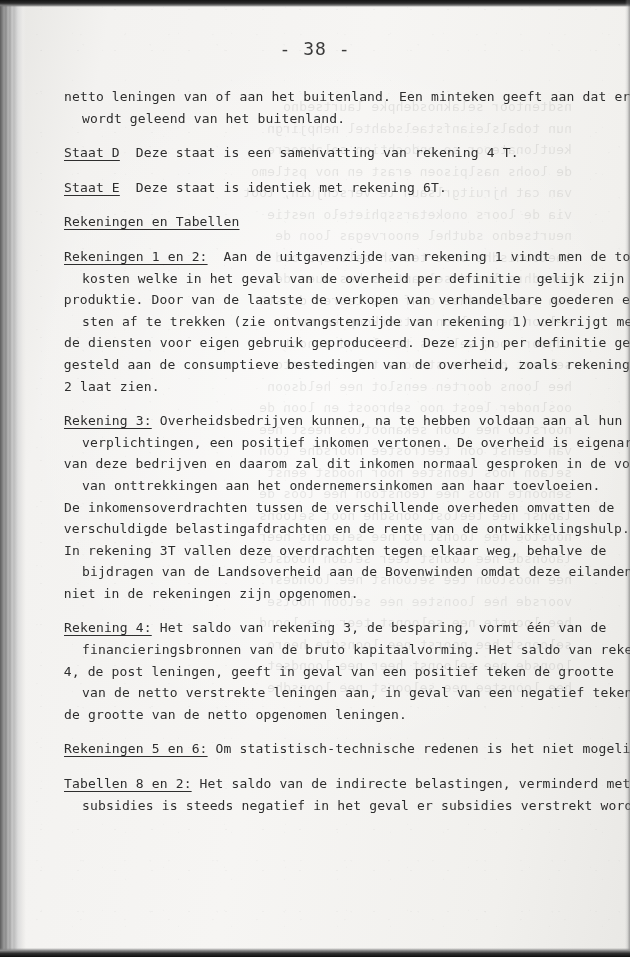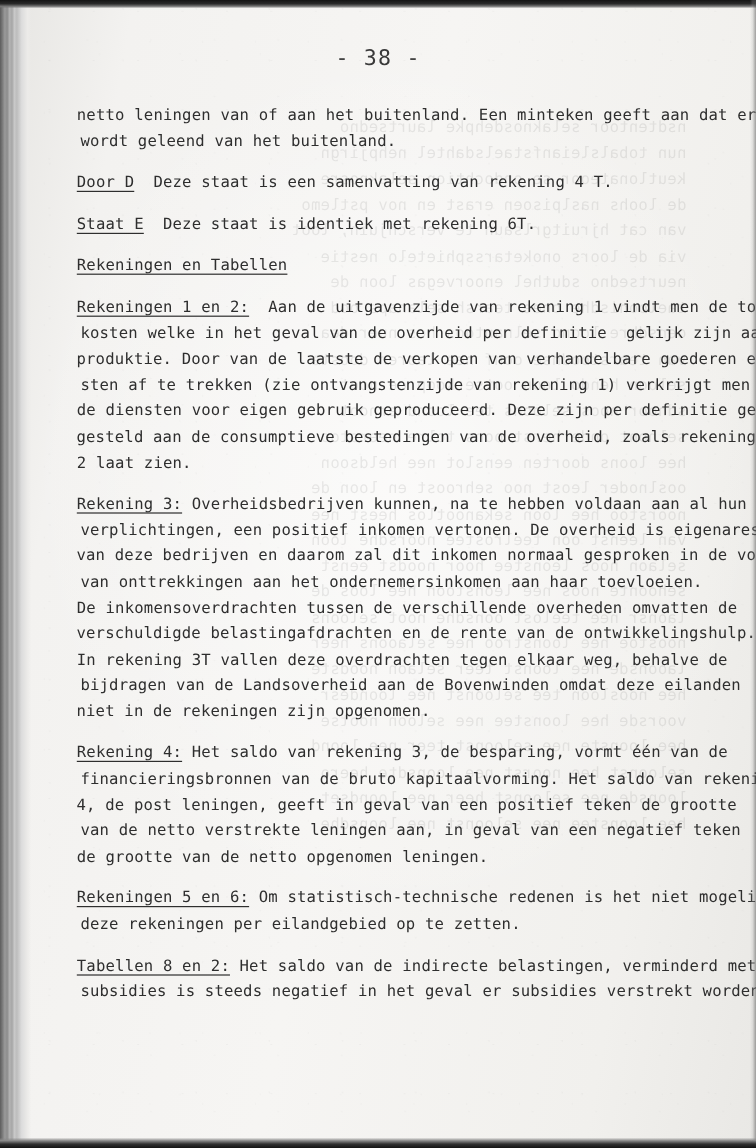--- a/index.html
+++ b/index.html
@@ -118,21 +118,21 @@
     text-decoration: underline;
     text-decoration-thickness: 1px;
     text-underline-offset: 2.5px;
   }
   .heading-line {
     display: block;
     white-space: pre;
   }
 
   
-  .line:nth-child(2n) { margin-left: 3px; }
+  .line:nth-child(2n) { margin-left: 18px; }
   .line:nth-child(3n) { margin-left: -0.3px; }
 </style>
 </head>
 <body>
 
 <div id="page">
 
   <div id="paper-tone"></div>
   <div id="grain"></div>
 
@@ -165,27 +165,27 @@
 loonsde nee seloonst heer nee loondset
 hee loonstee nee seloonst nee loonsdhe</div>
 
   <div id="content">
 
     <div id="page-number">- 38 -</div>
 
     <div id="body-text">
 
     <div class="para"><span class="line">netto leningen van of aan het buitenland. Een minteken geeft aan dat er</span><span class="line">wordt geleend van het buitenland.</span></div>
-        <div class="para"><span class="line"><span class="hd">Door D</span><span>  Deze staat is een samenvatting van rekening 4 T.</span></span></div>
+        <div class="para"><span class="line"><span class="hd">Staat D</span><span>  Deze staat is een samenvatting van rekening 4 T.</span></span></div>
         <div class="para"><span class="line"><span class="hd">Staat E</span><span>  Deze staat is identiek met rekening 6T.</span></span></div>
         <div class="para"><span class="heading-line"><span class="hd">Rekeningen en Tabellen</span></span></div>
         <div class="para"><span class="line"><span class="hd">Rekeningen 1 en 2:</span><span>  Aan de uitgavenzijde van rekening 1 vindt men de totale</span></span><span class="line">kosten welke in het geval van de overheid per definitie  gelijk zijn aan de</span><span class="line">produktie. Door van de laatste de verkopen van verhandelbare goederen en dien-</span><span class="line">sten af te trekken (zie ontvangstenzijde van rekening 1) verkrijgt men</span><span class="line">de diensten voor eigen gebruik geproduceerd. Deze zijn per definitie gelijk-</span><span class="line">gesteld aan de consumptieve bestedingen van de overheid, zoals rekening</span><span class="line">2 laat zien.</span></div>
         <div class="para"><span class="line"><span class="hd">Rekening 3:</span><span> Overheidsbedrijven kunnen, na te hebben voldaan aan al hun</span></span><span class="line">verplichtingen, een positief inkomen vertonen. De overheid is eigenaresse</span><span class="line">van deze bedrijven en daarom zal dit inkomen normaal gesproken in de vorm</span><span class="line">van onttrekkingen aan het ondernemersinkomen aan haar toevloeien.</span><span class="line">De inkomensoverdrachten tussen de verschillende overheden omvatten de</span><span class="line">verschuldigde belastingafdrachten en de rente van de ontwikkelingshulp.</span><span class="line">In rekening 3T vallen deze overdrachten tegen elkaar weg, behalve de</span><span class="line">bijdragen van de Landsoverheid aan de Bovenwinden omdat deze eilanden</span><span class="line">niet in de rekeningen zijn opgenomen.</span></div>
         <div class="para"><span class="line"><span class="hd">Rekening 4:</span><span> Het saldo van rekening 3, de besparing, vormt één van de</span></span><span class="line">financieringsbronnen van de bruto kapitaalvorming. Het saldo van rekening</span><span class="line">4, de post leningen, geeft in geval van een positief teken de grootte</span><span class="line">van de netto verstrekte leningen aan, in geval van een negatief teken</span><span class="line">de grootte van de netto opgenomen leningen.</span></div>
-        <div class="para"><span class="line"><span class="hd">Rekeningen 5 en 6:</span><span> Om statistisch-technische redenen is het niet mogelijk</span></span><span class="line">deze rekeningen per eilandgebied op te zetten.</span></div>
+        <div class="para"><span class="line"><span class="hd">Rekeningen 5 en 6:</span><span> Om statistisch-technische redenen is het niet mogelijk</span></span></div>
         <div class="para"><span class="line"><span class="hd">Tabellen 8 en 2:</span><span> Het saldo van de indirecte belastingen, verminderd met</span></span><span class="line">subsidies is steeds negatief in het geval er subsidies verstrekt worden.</span></div>
       </div>
 
   </div>
 
   <div id="left-gutter"></div>
   <div id="top-edge"></div>
   <div id="right-edge"></div>
   <div id="bottom-edge"></div>
 

